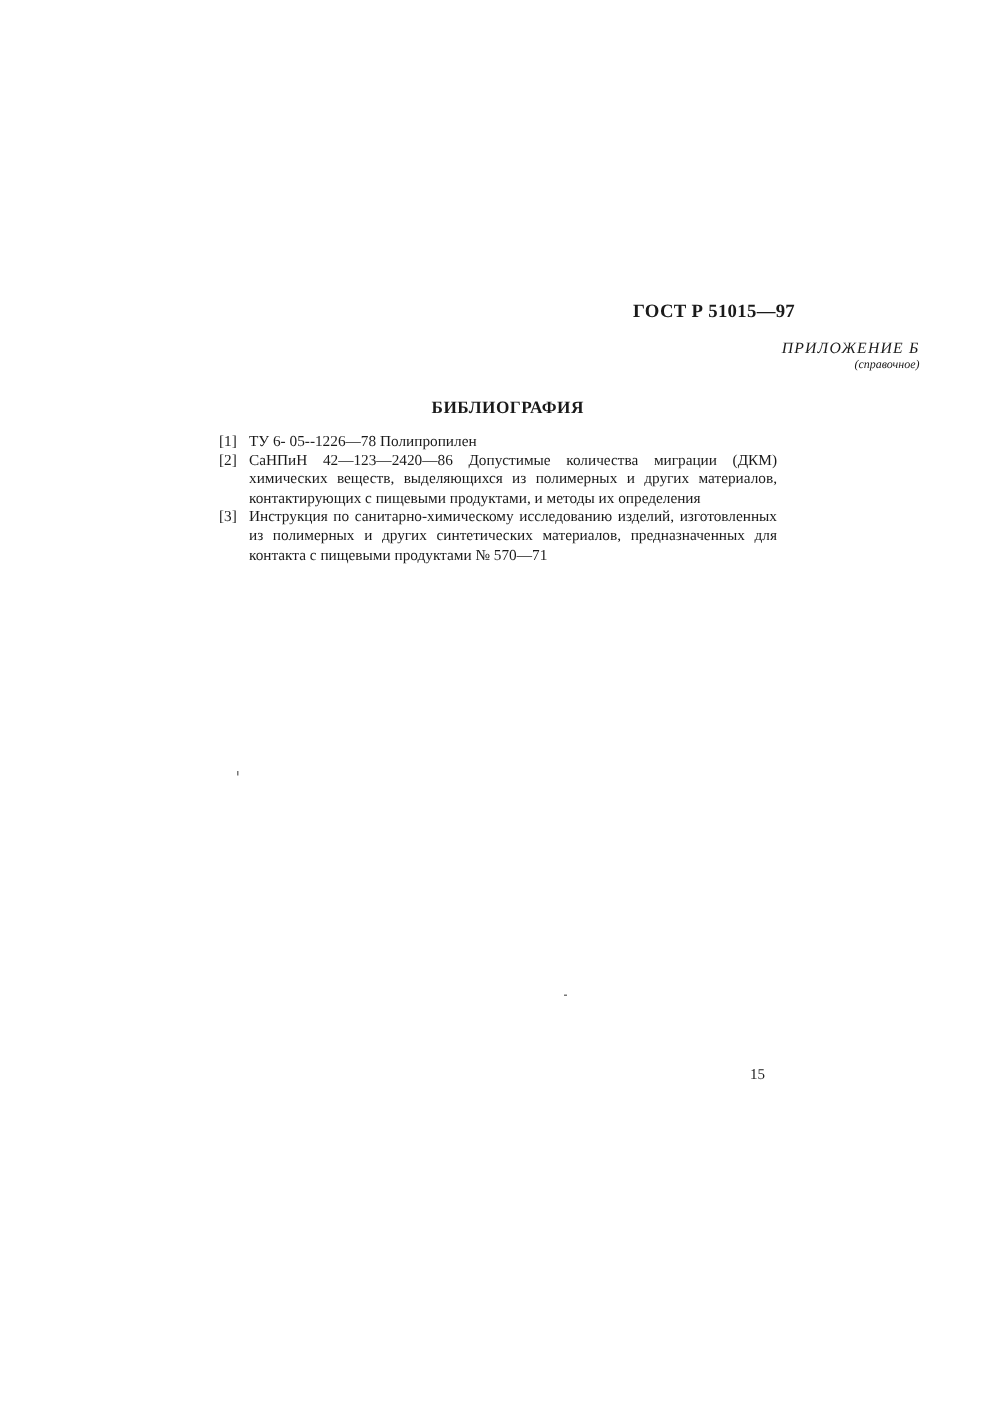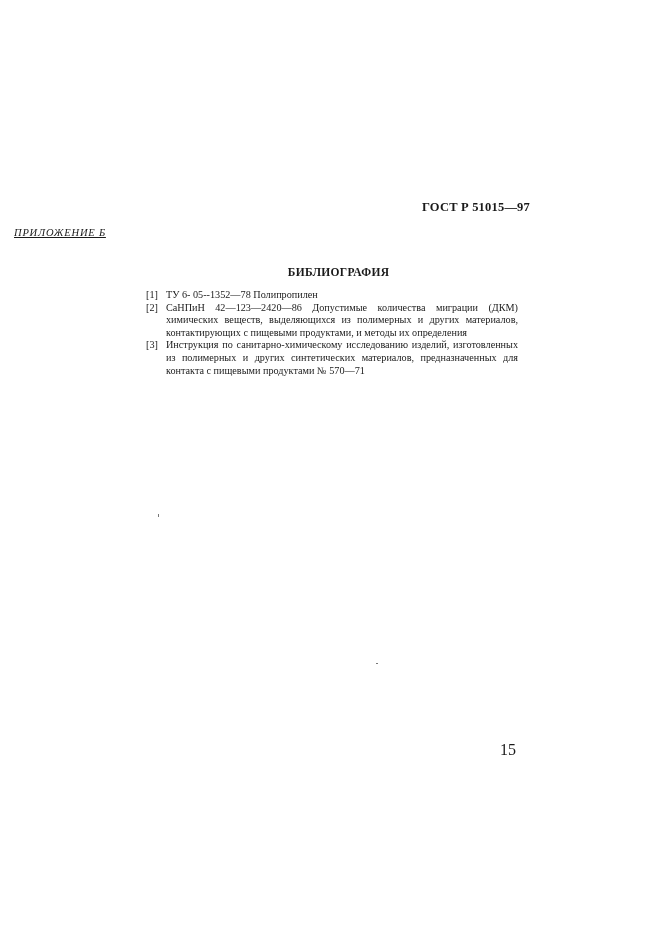--- a/index.html
+++ b/index.html
@@ -11,22 +11,21 @@
       font-family: "Liberation Serif", "DejaVu Serif", serif;
       color: #1a1a1a;
     }
     .page { position: absolute; left: 0; top: 0; width: 661px; height: 935px; }
     .std-code {
       position: absolute; left: 422px; top: 200px;
       font-weight: bold; font-size: 12.5px; letter-spacing: 0.2px;
     }
     .appendix {
       position: absolute; left: 0; width: 613px; top: 227px;
-      text-align: left;
-      text-decoration: underline;
+      text-align: right;
     }
     .appendix-title {
       font-style: italic; font-size: 10.5px; letter-spacing: 0.8px;
       margin-left: 14px;
     }
     .appendix-sub {
       font-style: italic; font-size: 8px; margin-top: 0px; margin-left: 12px;
     }
     .section-title {
       position: absolute; left: 0; width: 661px; top: 266px;
@@ -34,41 +33,42 @@
       margin-left: 8px;
     }
     .bib {
       position: absolute; left: 146px; top: 289px; width: 372px;
       font-size: 10.2px; line-height: 12.6px;
     }
     .bib-item { display: flex; }
     .bib-num { width: 20px; flex: 0 0 20px; }
     .bib-text { flex: 1; text-align: justify; }
     .page-number {
-      position: absolute; left: 500px; top: 741px; font-size: 16px;
+      position: absolute; left: 500px; top: 711px; font-size: 10px;
     }
     .speck { position: absolute; background: #777; }
   </style>
 </head>
 <body>
 
 <div class="page">
 
   <div class="std-code">ГОСТ Р 51015—97</div>
 
   <div class="appendix">
     <div class="appendix-title">ПРИЛОЖЕНИЕ Б</div>
+    <div class="appendix-sub">(справочное)</div>
   </div>
 
   <div class="section-title">БИБЛИОГРАФИЯ</div>
 
   <div class="bib">
     <div class="bib-item">
       <span class="bib-num">[1]</span>
-      <span class="bib-text">ТУ 6- 05--1352—78 Полипропилен</span>
+      <span class="bib-text">ТУ 6- 05--1226—78 Полипропилен</span>
     </div>
     <div class="bib-item">
       <span class="bib-num">[2]</span>
       <span class="bib-text">СаНПиН 42—123—2420—86 Допустимые количества миграции (ДКМ) химических веществ, выделяющихся из полимерных и других материалов, контактирующих с пищевыми продуктами, и методы их определения</span>
     </div>
     <div class="bib-item">
       <span class="bib-num">[3]</span>
       <span class="bib-text">Инструкция по санитарно-химическому исследованию изделий, изготовленных из полимерных и других синтетических материалов, предназначенных для контакта с пищевыми продуктами № 570—71</span>
     </div>
   </div>

